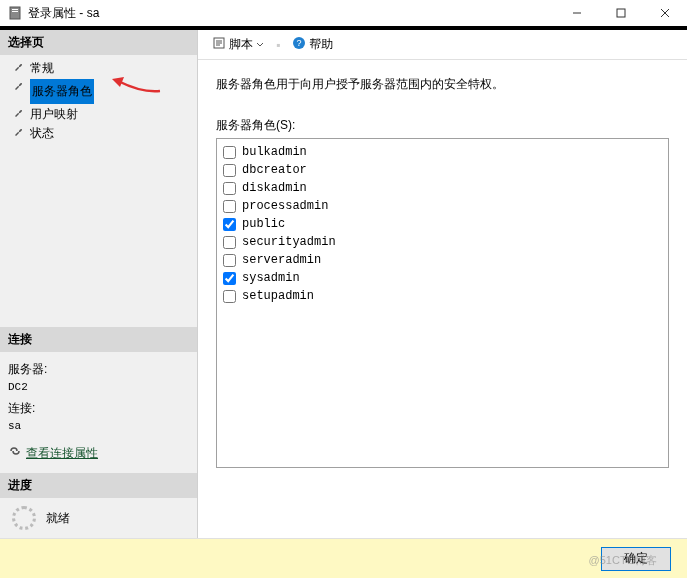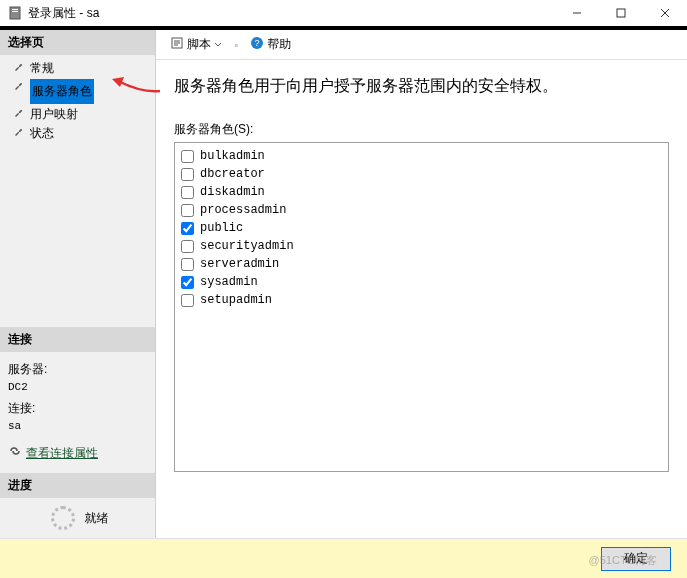--- a/index.html
+++ b/index.html
@@ -6,50 +6,50 @@
     body { font-family: "Microsoft YaHei", "SimSun", Tahoma, sans-serif; font-size: 12px; background: #fff; width: 687px; height: 578px; overflow: hidden; position: relative; }
     
     .titlebar { height: 30px; background: #fff; display: flex; align-items: center; padding: 0 0 0 8px; border-bottom: 4px solid #000000; }
     .titlebar .app-icon { width: 14px; height: 14px; margin-right: 6px; }
     .titlebar .title { flex: 1; font-size: 12px; }
     .titlebar .win-controls { display: flex; }
     .titlebar .win-btn { width: 44px; height: 30px; display: flex; align-items: center; justify-content: center; }
     
     .main-layout { display: flex; height: calc(100% - 30px - 40px); }
     
-    .left-panel { width: 156px; background: #f0f0f0; display: flex; flex-direction: column; border-right: 1px solid #d0d0d0; }
+    .left-panel { width: 198px; background: #f0f0f0; display: flex; flex-direction: column; border-right: 1px solid #d0d0d0; }
     .panel-header { background: #d8d8d8; padding: 4px 8px; font-weight: bold; font-size: 12px; }
     .panel-section { flex: 0 0 auto; }
     .panel-section.pages { flex: 1 1 auto; }
     .panel-section.conn { }
     .panel-section.progress { }
     
     .nav-list { padding: 4px 0 10px 0; position: relative; }
     .nav-item { display: flex; align-items: flex-start; padding: 1px 8px 1px 12px; cursor: pointer; white-space: nowrap; }
     .nav-item .wrench-icon { width: 14px; height: 14px; margin-right: 4px; display: inline-flex; align-items: center; justify-content: center; }
     .nav-item.selected .label { background: #0078d7; color: #000000; padding: 4px 2px; }
     
     .red-arrow { position: absolute; left: 112px; top: 22px; }
     
     .conn-content { padding: 6px 8px 10px 8px; font-size: 12px; line-height: 1.6; }
     .conn-content .label-line { margin-top: 2px; }
     .conn-content .value-line { font-family: "Courier New", monospace; font-size: 11px; }
     .conn-link { color: #14532d; text-decoration: underline; cursor: pointer; display: inline-flex; align-items: center; margin-top: 8px; }
     .conn-link .link-icon { margin-right: 4px; }
     
-    .progress-content { padding: 8px; display: flex; align-items: center; justify-content: center; }
+    .progress-content { padding: 8px; display: flex; align-items: center; }
     .spinner { width: 24px; height: 24px; border: 3px dotted #bbb; border-radius: 50%; margin-right: 10px; margin-left: 4px; }
     
     .right-panel { flex: 1; background: #fff; display: flex; flex-direction: column; }
     .toolbar { height: 30px; display: flex; align-items: center; padding: 0 10px; border-bottom: 1px solid #e0e0e0; gap: 6px; }
     .toolbar .tb-item { display: inline-flex; align-items: center; gap: 3px; cursor: pointer; padding: 2px 4px; }
     .toolbar .sep { color: #ccc; margin: 0 2px; }
     
     .content { padding: 16px 18px; flex: 1; }
-    .desc { margin-bottom: 24px; font-size: 16px; }
+    .desc { margin-bottom: 24px; font-size: 12px; }
     .roles-label { margin-bottom: 4px; font-size: 12px; }
     .roles-box { border: 1px solid #a0a0a0; height: 330px; padding: 4px 6px; overflow: auto; font-family: "Courier New", monospace; font-size: 12px; }
     .role-item { display: flex; align-items: center; padding: 0; line-height: 1.5; }
     .role-item input { margin-right: 6px; }
     
     .footer { position: absolute; bottom: 0; left: 0; right: 0; height: 40px; display: flex; align-items: center; justify-content: flex-end; padding: 0 16px; gap: 8px; border-top: 1px solid #e0e0e0; background: #fef9c3; }
     .footer button { min-width: 70px; height: 24px; font-size: 12px; background: #e1e1e1; border: 1px solid #adadad; cursor: pointer; }
     .footer button.primary { border: 1px solid #0078d7; }
     .watermark { position: absolute; right: 30px; bottom: 10px; color: #888; font-size: 11px; opacity: 0.6; }
   </style>

